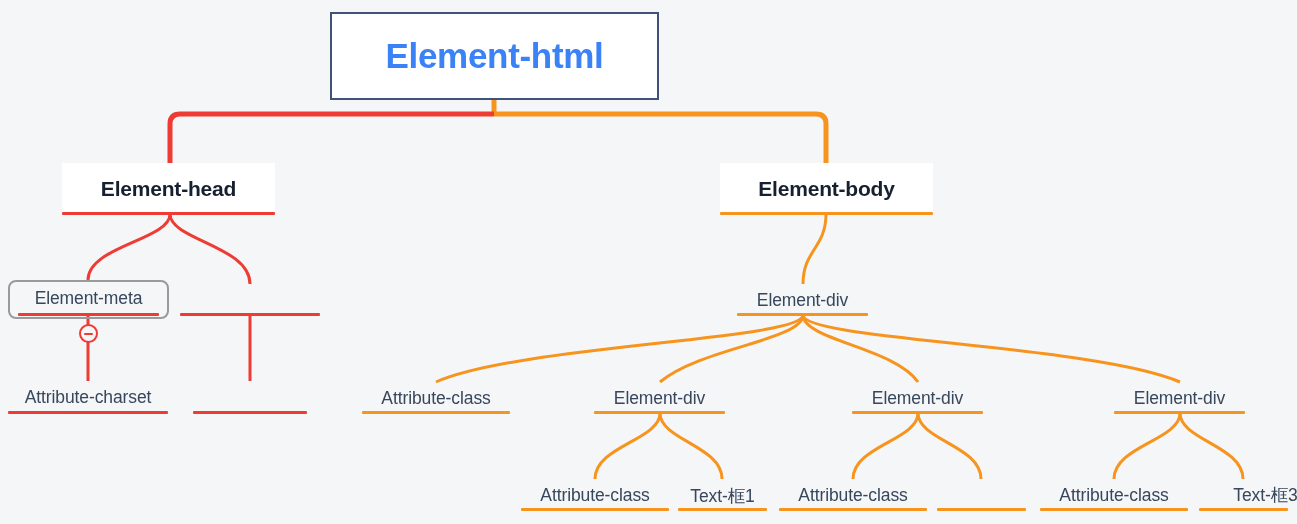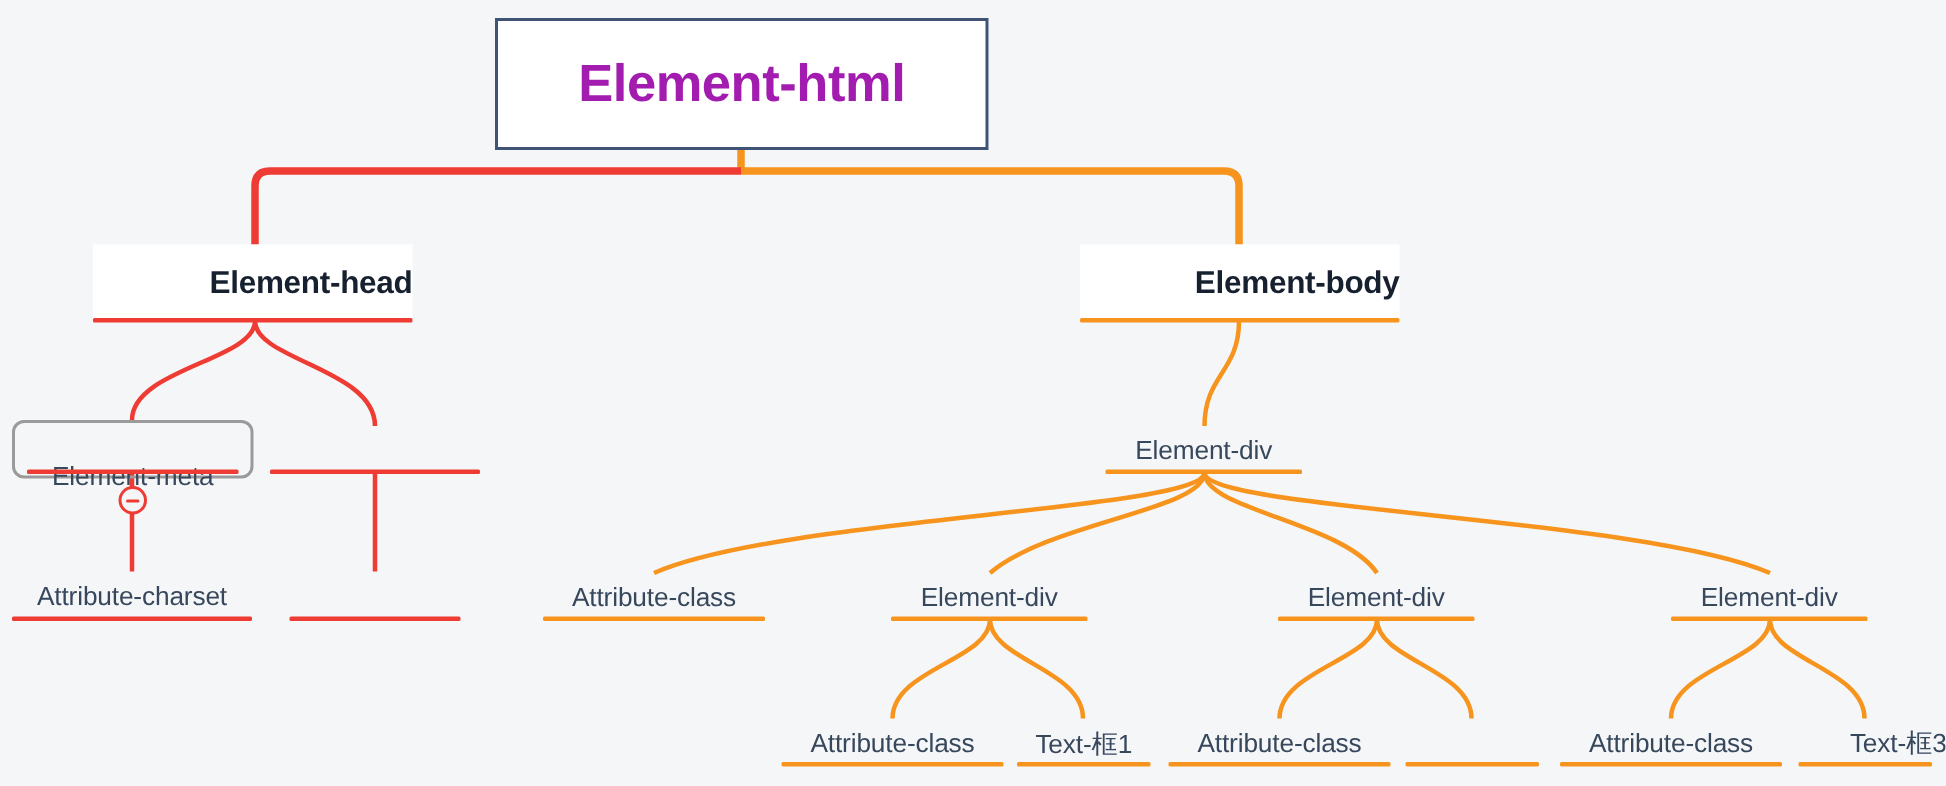--- a/index.html
+++ b/index.html
@@ -36,34 +36,33 @@
     display: flex;
     align-items: center;
     justify-content: center;
     white-space: nowrap;
   }
 
   
   .node-root {
     background: #ffffff;
     border: 2px solid #3f5377;
-    color: #a21caf;
+    color: #3b82f6;
     font-weight: bold;
     font-size: 35px;
     letter-spacing: -0.3px;
   }
 
   
   .node-branch {
     background: #ffffff;
     color: #16202f;
     font-weight: bold;
     font-size: 21px;
     letter-spacing: -0.2px;
-    justify-content: flex-end;
   }
 
   
   .node-leaf {
     background: transparent;
     color: #37475c;
     font-weight: normal;
     font-size: 17.5px;
     letter-spacing: -0.1px;
   }
@@ -147,21 +146,21 @@
     <span>Element-head</span>
   </div>
   <div class="underline" style="left:62px; top:212px; width:213px; background:#ee3b33;"></div>
 
   <div class="node node-branch" style="left:720px; top:163px; width:213px; height:51px;">
     <span>Element-body</span>
   </div>
   <div class="underline" style="left:720px; top:212px; width:213px; background:#f7941e;"></div>
 
   <div class="selection-box" style="left:8px; top:280px; width:161px; height:39px;"></div>
-  <div class="node node-leaf" style="left:16px; top:284px; width:145px; height:28px;margin-top:19px;">
+  <div class="node node-leaf" style="left:16px; top:284px; width:145px; height:28px;">
     <span>Element-meta</span>
   </div>
   <div class="underline" style="left:18px; top:313px; width:141px; background:#ee3b33;"></div>
 
   <div class="collapse-toggle" style="left:79px; top:324px; border:2px solid #ee3b33;">
     <span class="bar" style="background:#ee3b33;"></span>
   </div>
 
   <div class="underline" style="left:180px; top:313px; width:140px; background:#ee3b33;"></div>
 

